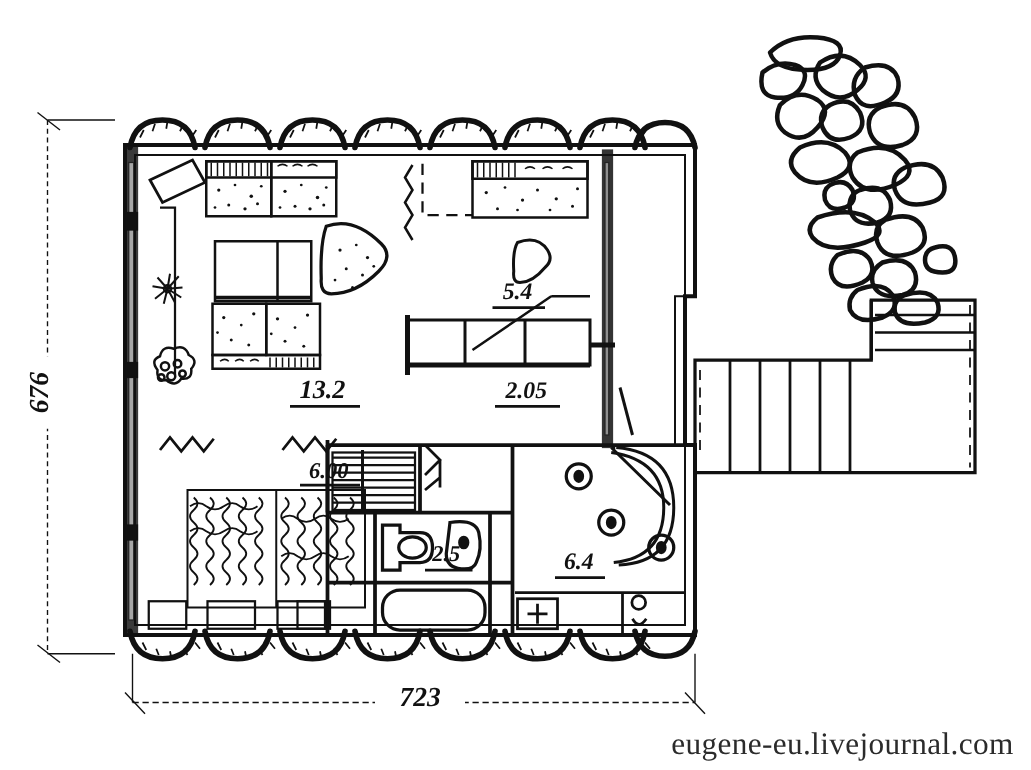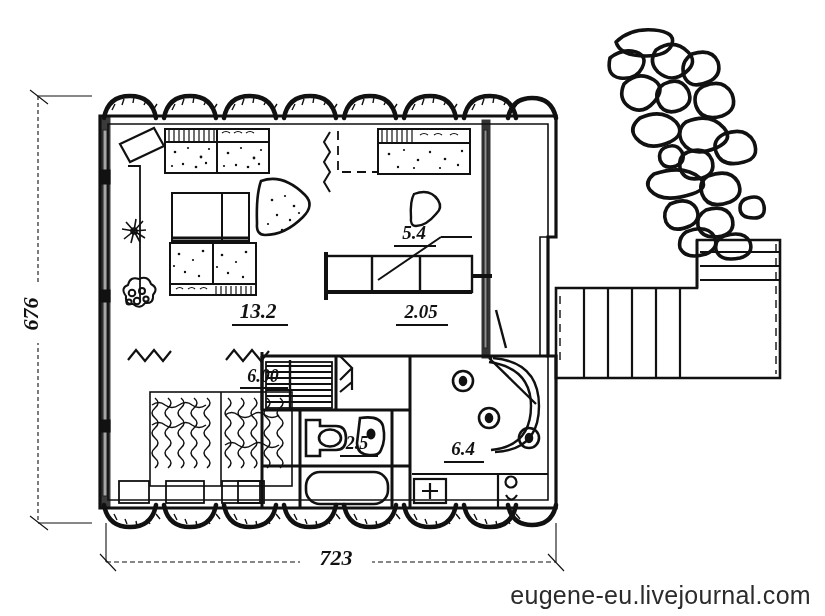--- a/index.html
+++ b/index.html
@@ -21,21 +21,21 @@
     position: absolute;
     left: 0;
     top: 0;
     width: 825px;
     height: 616px;
   }
   .wm {
     position: absolute;
     right: 14px;
     bottom: 6px;
-    font-family: Liberation Sans, sans-serif;
+    font-family: Liberation Serif, serif;
     font-size: 25px;
     color: #2b2b2b;
     letter-spacing: 0.3px;
     white-space: nowrap;
   }
   text.lbl {
     font-family: "Liberation Serif", serif;
     font-style: italic;
     font-weight: bold;
     fill: #111111;

